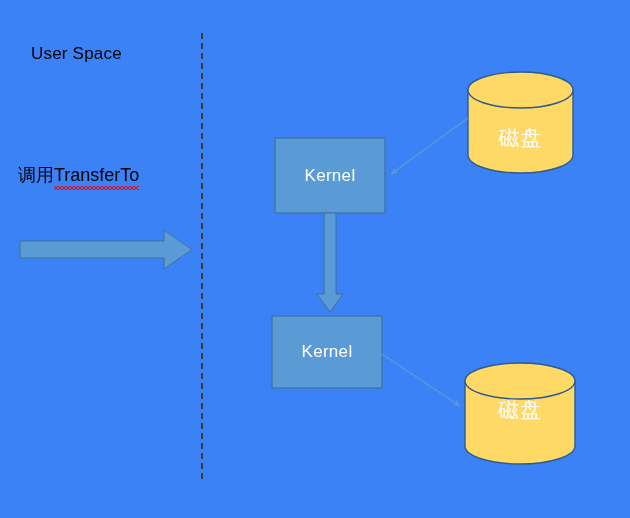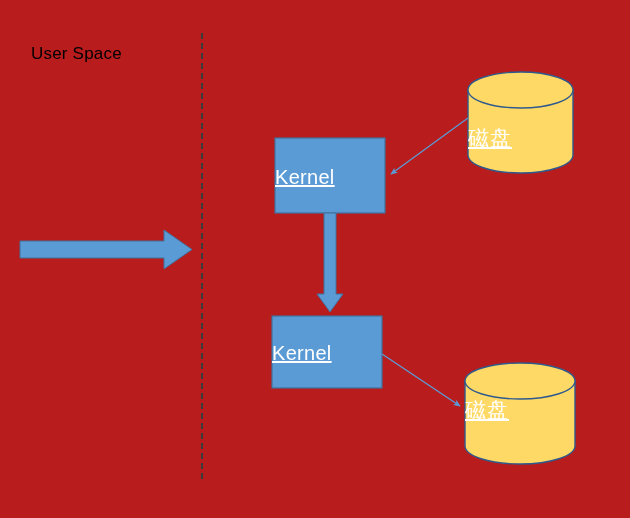--- a/index.html
+++ b/index.html
@@ -7,21 +7,21 @@
     padding: 0;
     background: #ffffff;
   }
   body {
     font-family: "Liberation Sans", "DejaVu Sans", sans-serif;
   }
   #canvas {
     position: relative;
     width: 630px;
     height: 518px;
-    background: #b91c1c;
+    background: #3b82f6;
     overflow: hidden;
   }
   .abs { position: absolute; }
 
   
   .section-title {
     font-size: 17px;
     color: #000000;
     letter-spacing: 0.2px;
     white-space: nowrap;
@@ -72,28 +72,27 @@
     left: 0;
     top: 0;
     width: 630px;
     height: 518px;
   }
 
   
   .shape-label {
     position: absolute;
     color: #ffffff;
-    text-align: left;
+    text-align: center;
     white-space: nowrap;
     line-height: 1;
     pointer-events: none;
-    text-decoration: underline;
   }
   .kernel-label {
-    font-size: 20px;
+    font-size: 17px;
     letter-spacing: 0.3px;
   }
   .disk-label {
     font-size: 21px;
     font-family: "DejaVu Sans", sans-serif;
     letter-spacing: 1px;
   }
   #kernel-label-top    { left: 275px; top: 167px; width: 110px; }
   #kernel-label-bottom { left: 272px; top: 343px; width: 110px; }
   #disk-label-top      { left: 468px; top: 128px; width: 105px; }
@@ -102,20 +101,23 @@
 </head>
 <body>
 
 <div id="canvas">
 
   <div class="abs section-title" id="title-user">User Space</div>
 
 
   <div class="abs" id="divider"></div>
 
+  <div class="abs" id="syscall-label">
+    <span class="cjk">调用</span><span class="misspelled">TransferTo</span>
+  </div>
 
   <svg id="figure-svg" class="abs" viewBox="0 0 630 518" xmlns="http://www.w3.org/2000/svg">
 
     <defs>
       <marker id="thin-arrow" viewBox="0 0 10 10" refX="9" refY="5" markerWidth="5.5" markerHeight="5.5" orient="auto-start-reverse">
         <path d="M 0 0.6 L 10 5 L 0 9.4 L 2.4 5 Z" fill="#5B9BD5"></path>
       </marker>
     </defs>
 
     <g>

